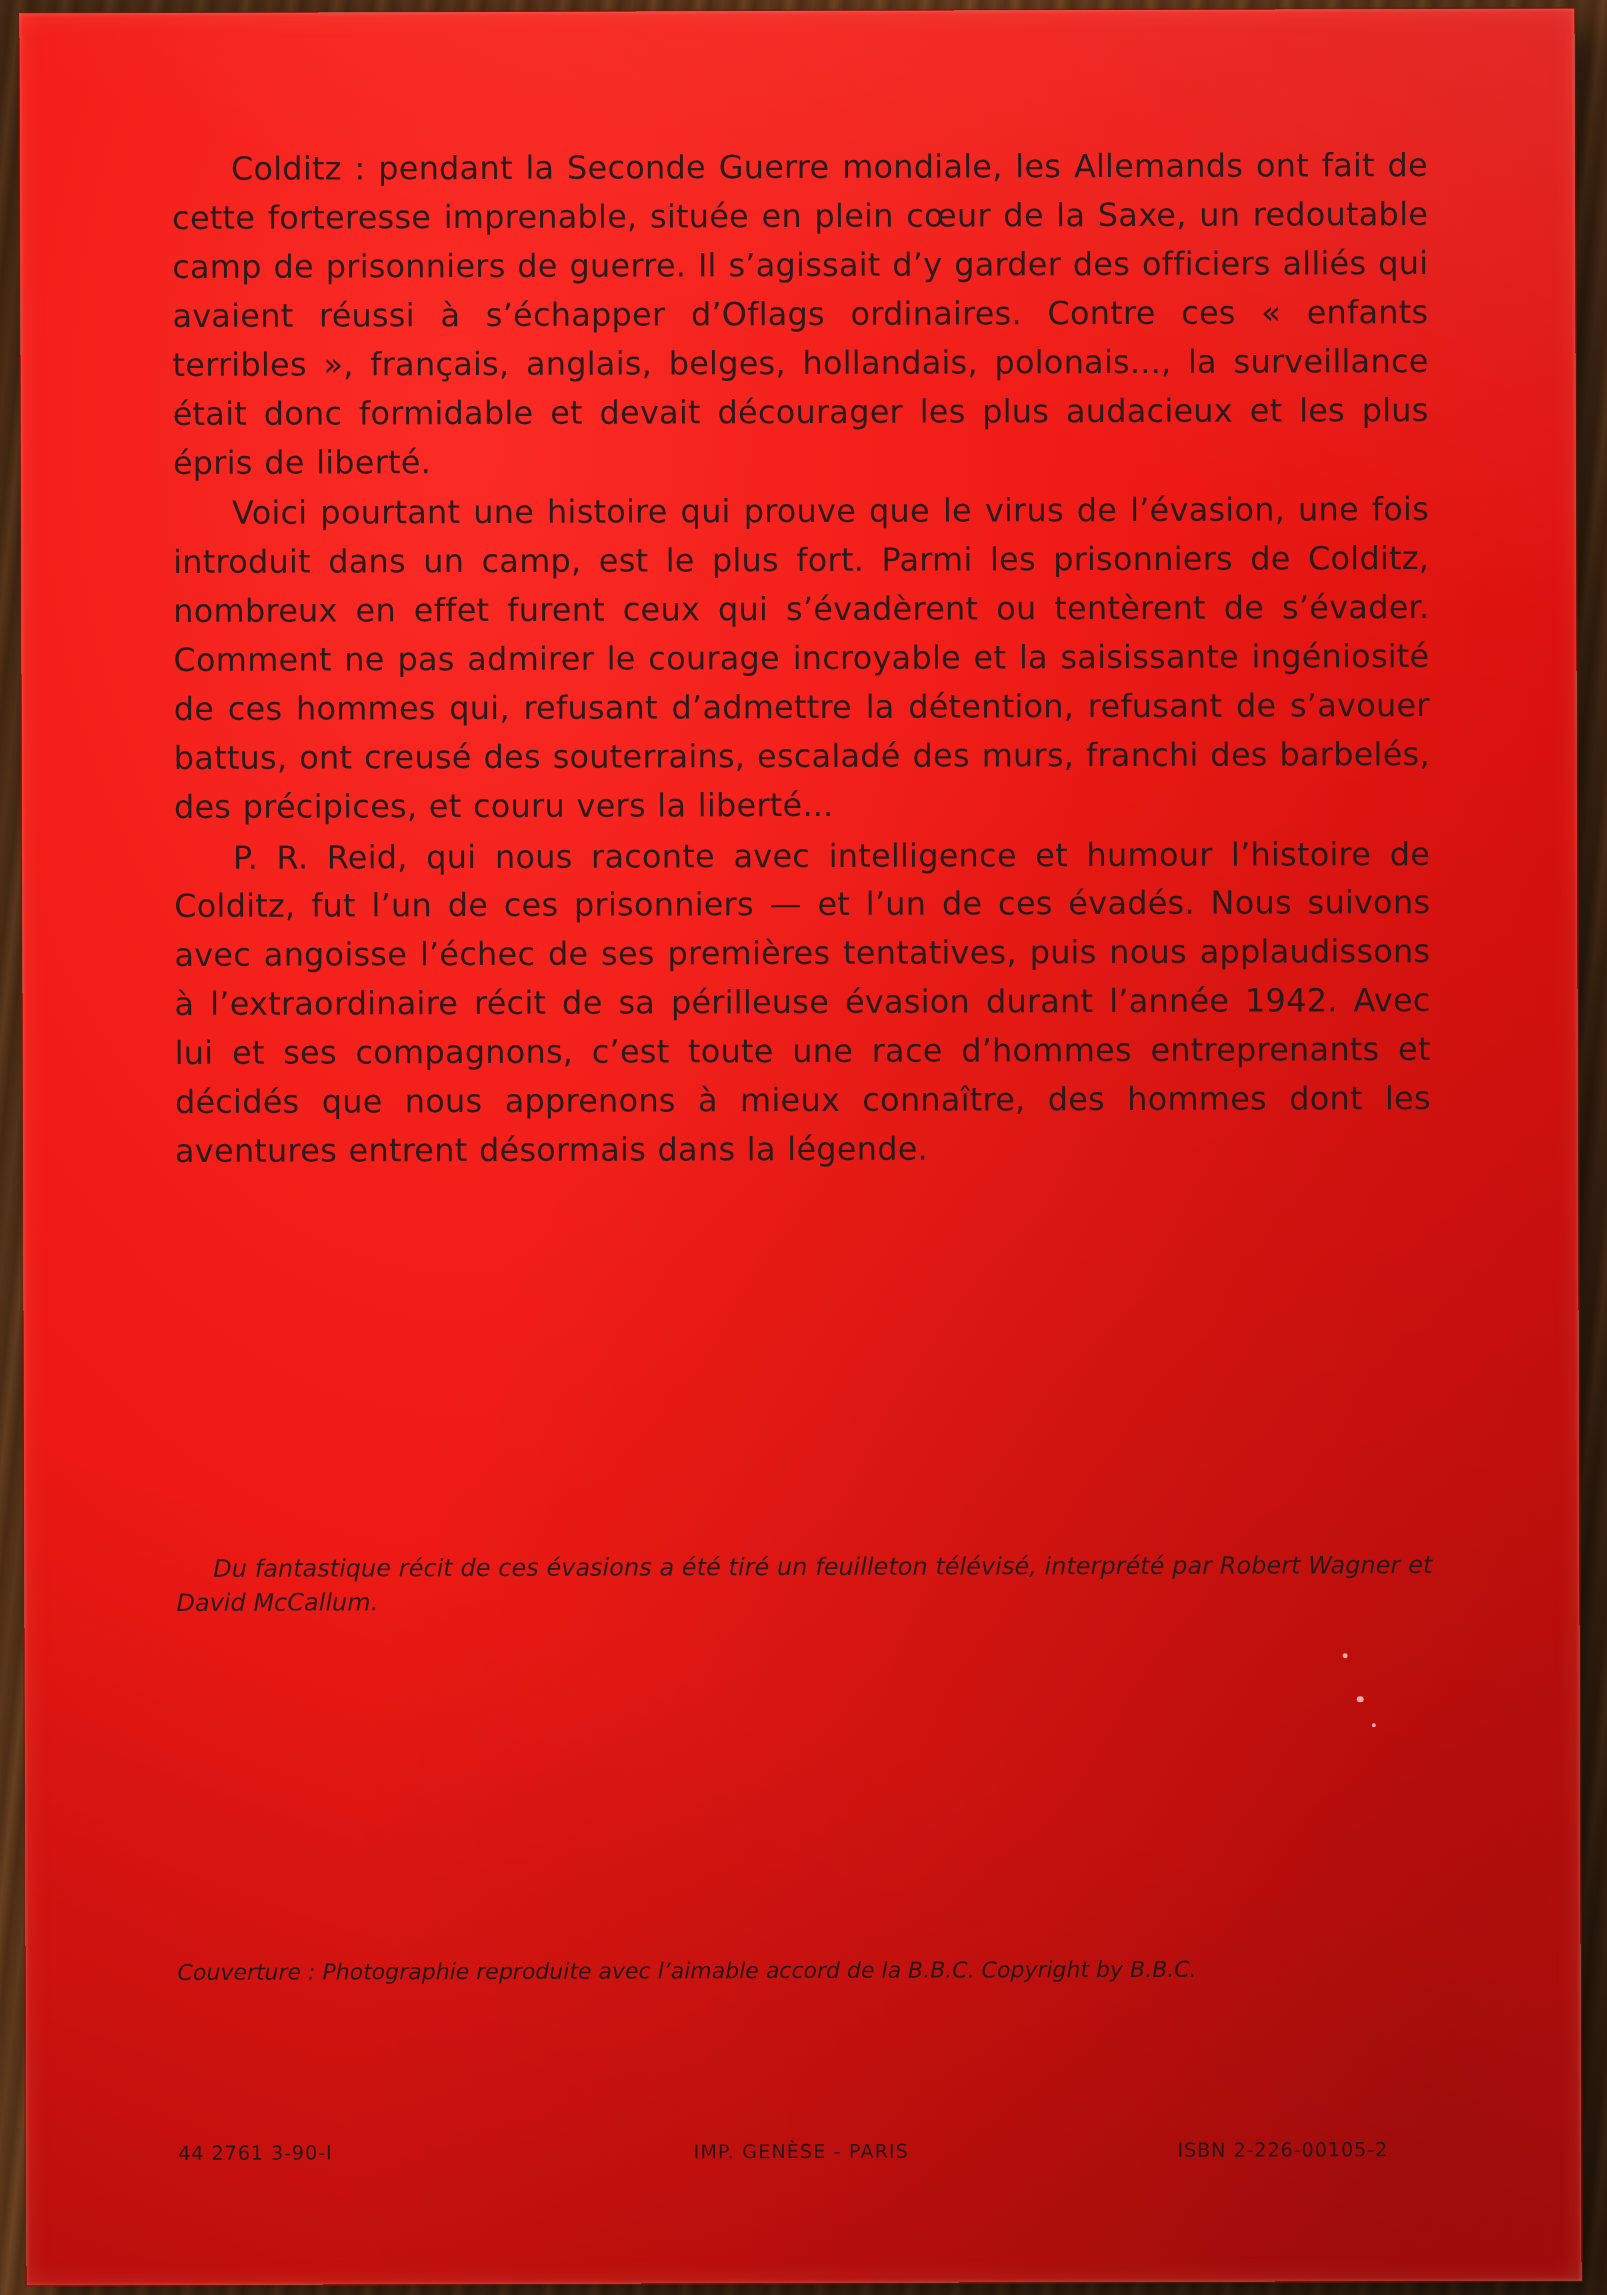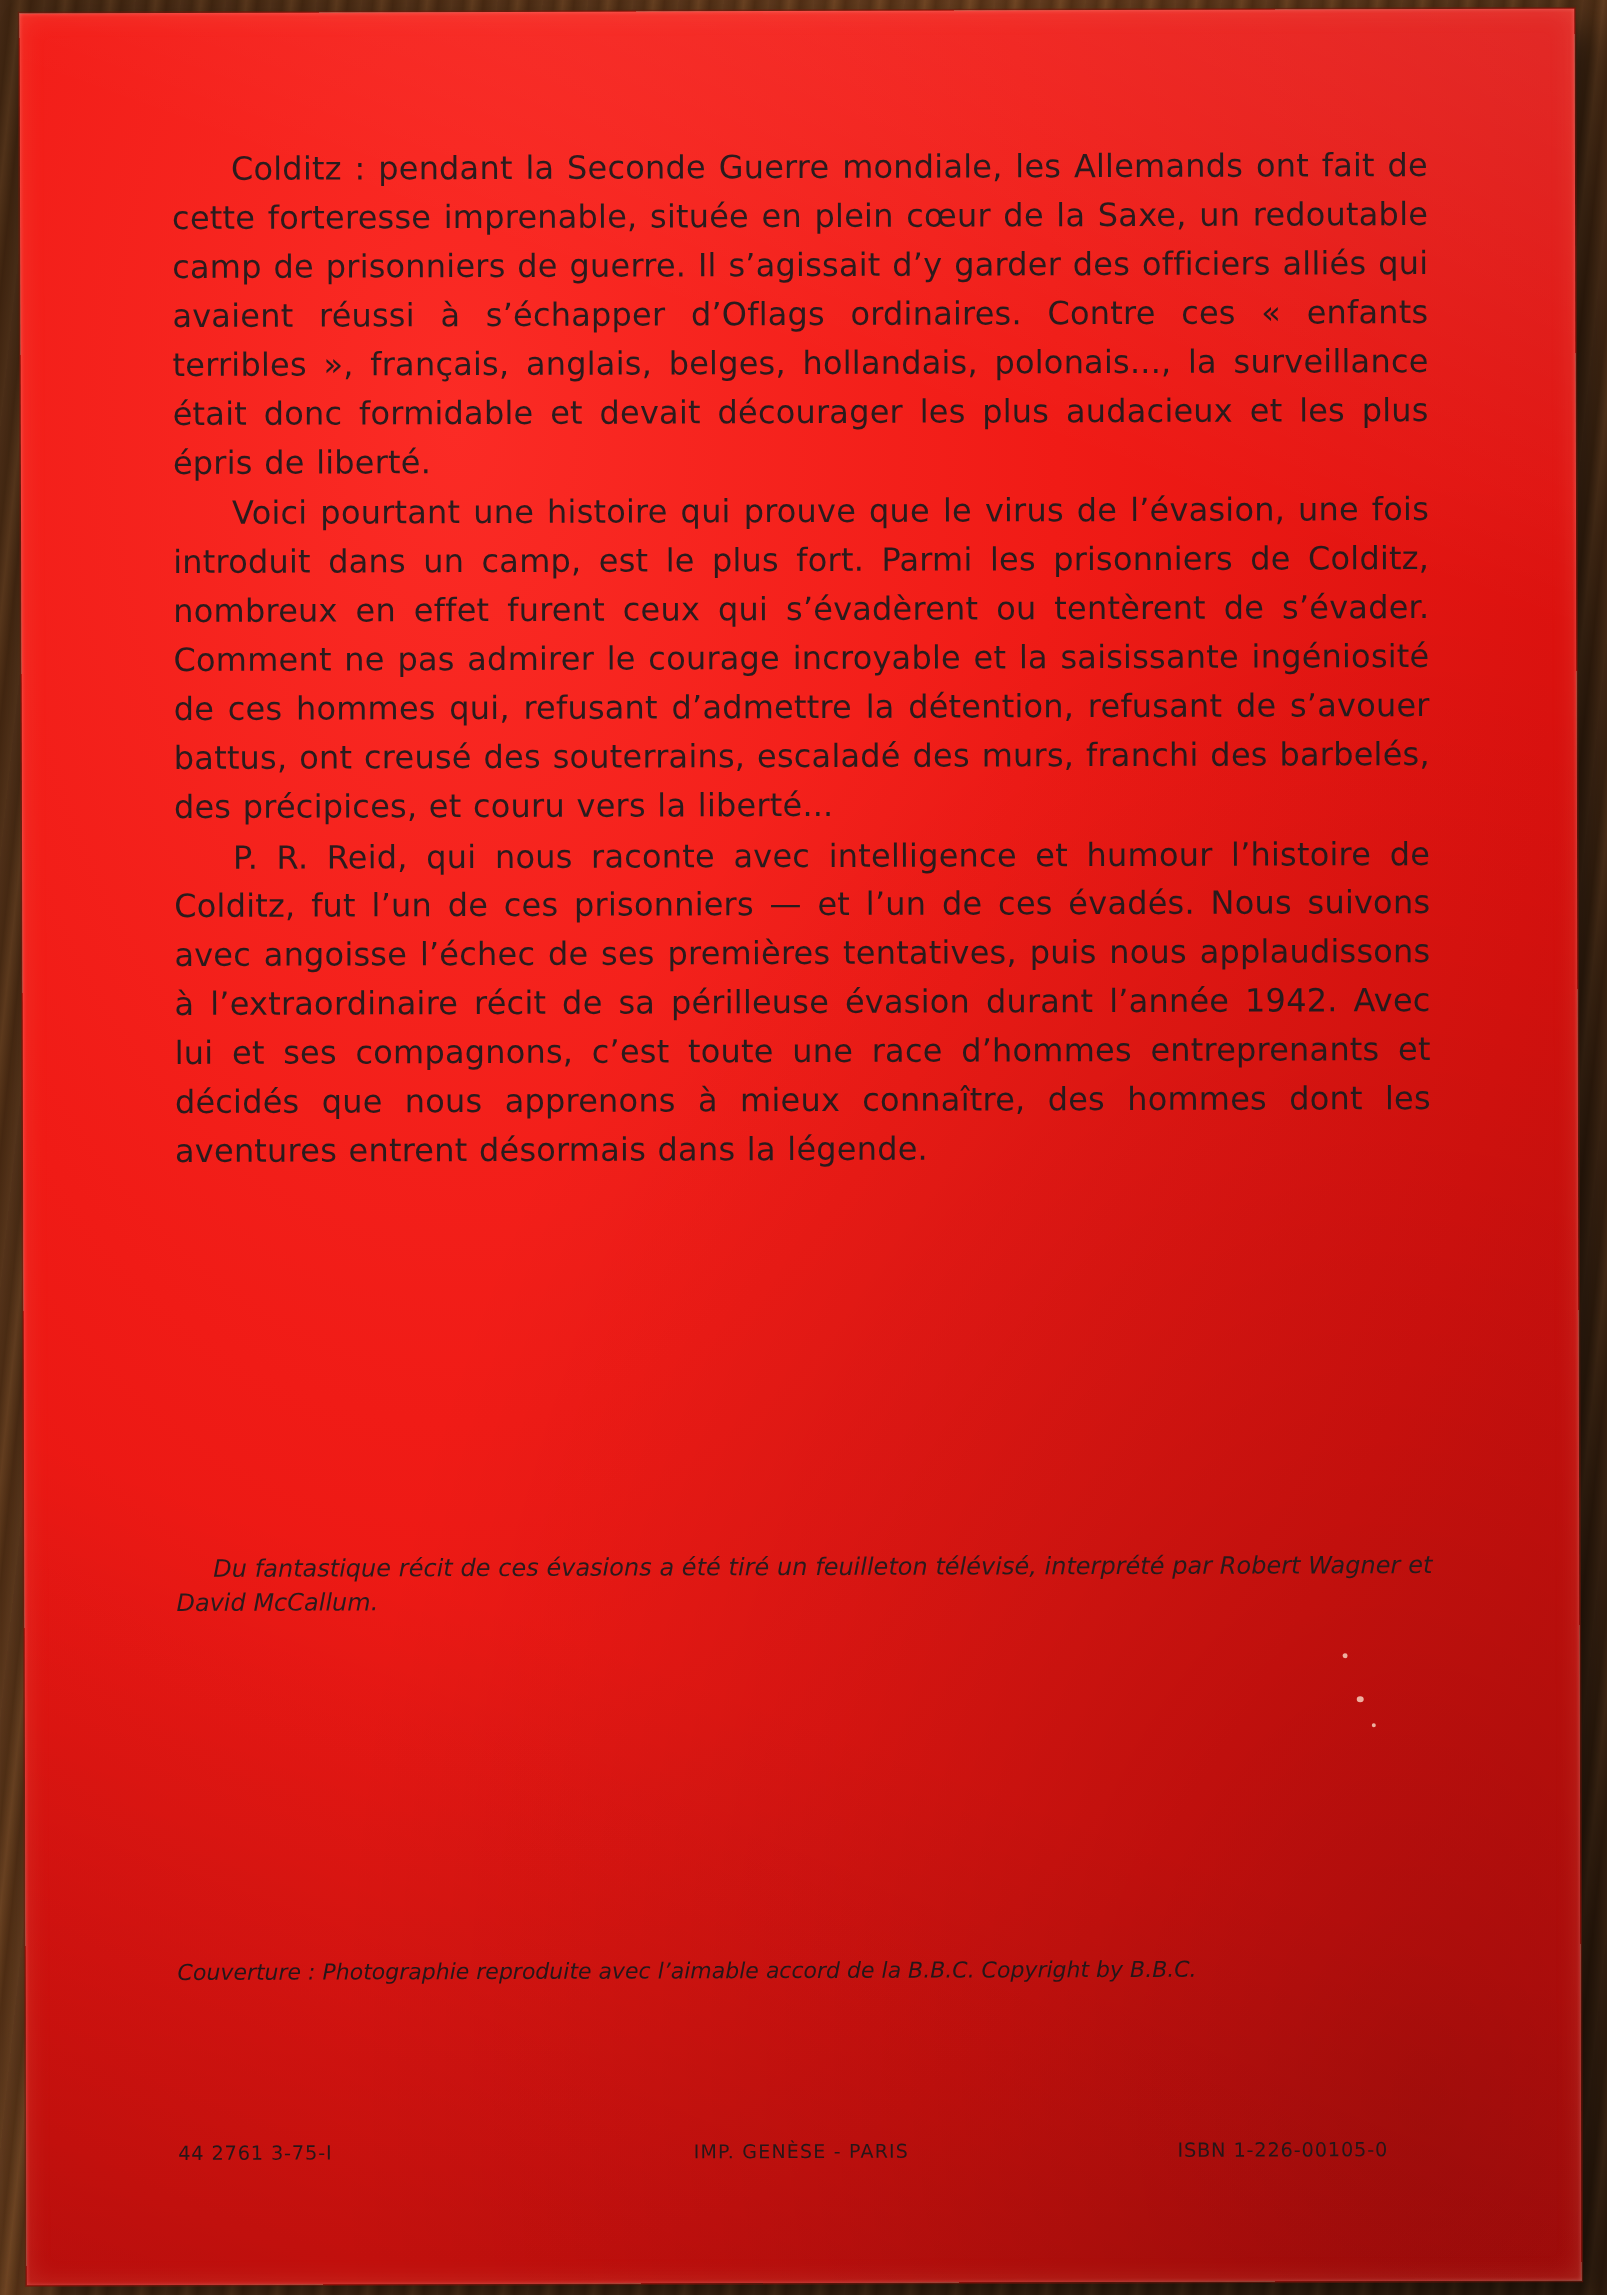--- a/index.html
+++ b/index.html
@@ -160,18 +160,18 @@
     <p>Colditz : pendant la Seconde Guerre mondiale, les Allemands ont fait de cette forteresse imprenable, située en plein cœur de la Saxe, un redoutable camp de prisonniers de guerre. Il s’agissait d’y garder des officiers alliés qui avaient réussi à s’échapper d’Oflags ordinaires. Contre ces « enfants terribles », français, anglais, belges, hollandais, polonais..., la surveillance était donc formidable et devait décourager les plus audacieux et les plus épris de liberté.</p>
     <p>Voici pourtant une histoire qui prouve que le virus de l’évasion, une fois introduit dans un camp, est le plus fort. Parmi les prisonniers de Colditz, nombreux en effet furent ceux qui s’évadèrent ou tentèrent de s’évader. Comment ne pas admirer le courage incroyable et la saisissante ingéniosité de ces hommes qui, refusant d’admettre la détention, refusant de s’avouer battus, ont creusé des souterrains, escaladé des murs, franchi des barbelés, des précipices, et couru vers la liberté...</p>
     <p><span>P. R. Reid, qui nous raconte avec intelligence et humour l’histoire de </span><span class="book-title">Colditz,</span><span> fut l’un de ces prisonniers — et l’un de ces évadés. Nous suivons avec angoisse l’échec de ses premières tentatives, puis nous applaudissons à l’extraordinaire récit de sa périlleuse évasion durant l’année 1942. Avec lui et ses compagnons, c’est toute une race d’hommes entreprenants et décidés que nous apprenons à mieux connaître, des hommes dont les aventures entrent désormais dans la légende.</span></p>
   </div>
 
   <div id="tvnote">Du fantastique récit de ces évasions a été tiré un feuilleton télévisé, interprété par Robert Wagner et David McCallum.</div>
 
   <div id="credit">Couverture : Photographie reproduite avec l’aimable accord de la B.B.C. Copyright by B.B.C.</div>
 
   <div id="footer">
-    <span class="ref">44 2761 3-75-I</span>
+    <span class="ref">44 2761 3-90-I</span>
     <span class="printer">IMP. GENÈSE - PARIS</span>
-    <span class="isbn">ISBN 1-226-00105-0</span>
+    <span class="isbn">ISBN 2-226-00105-2</span>
   </div>
 </div>
 
 
 </body></html>

